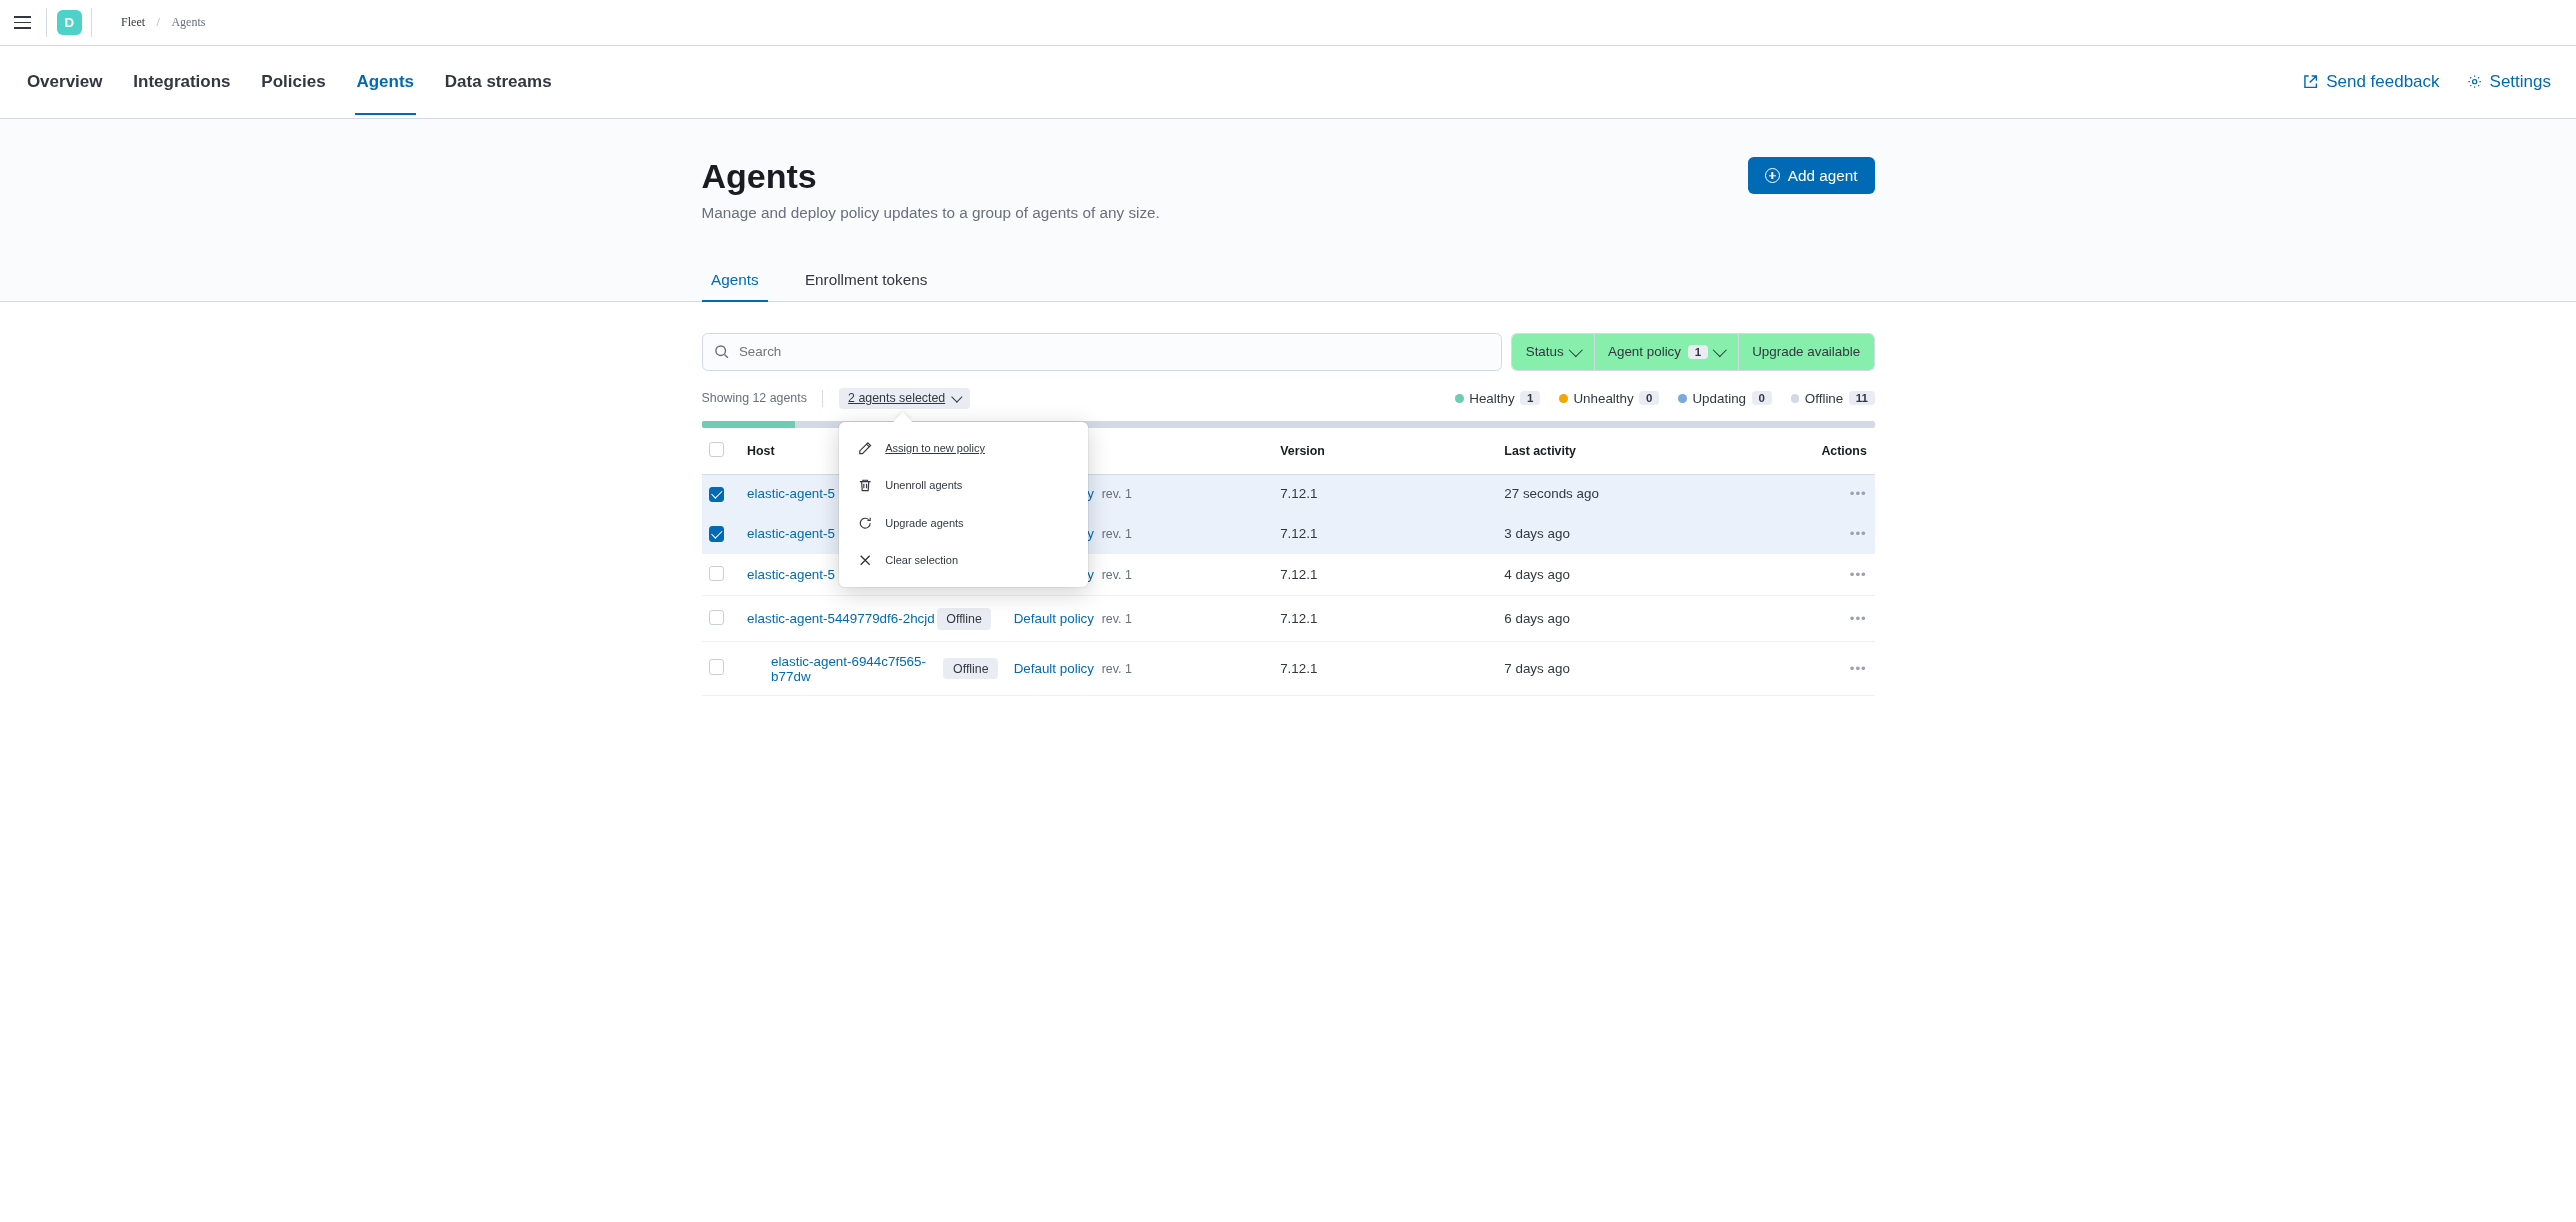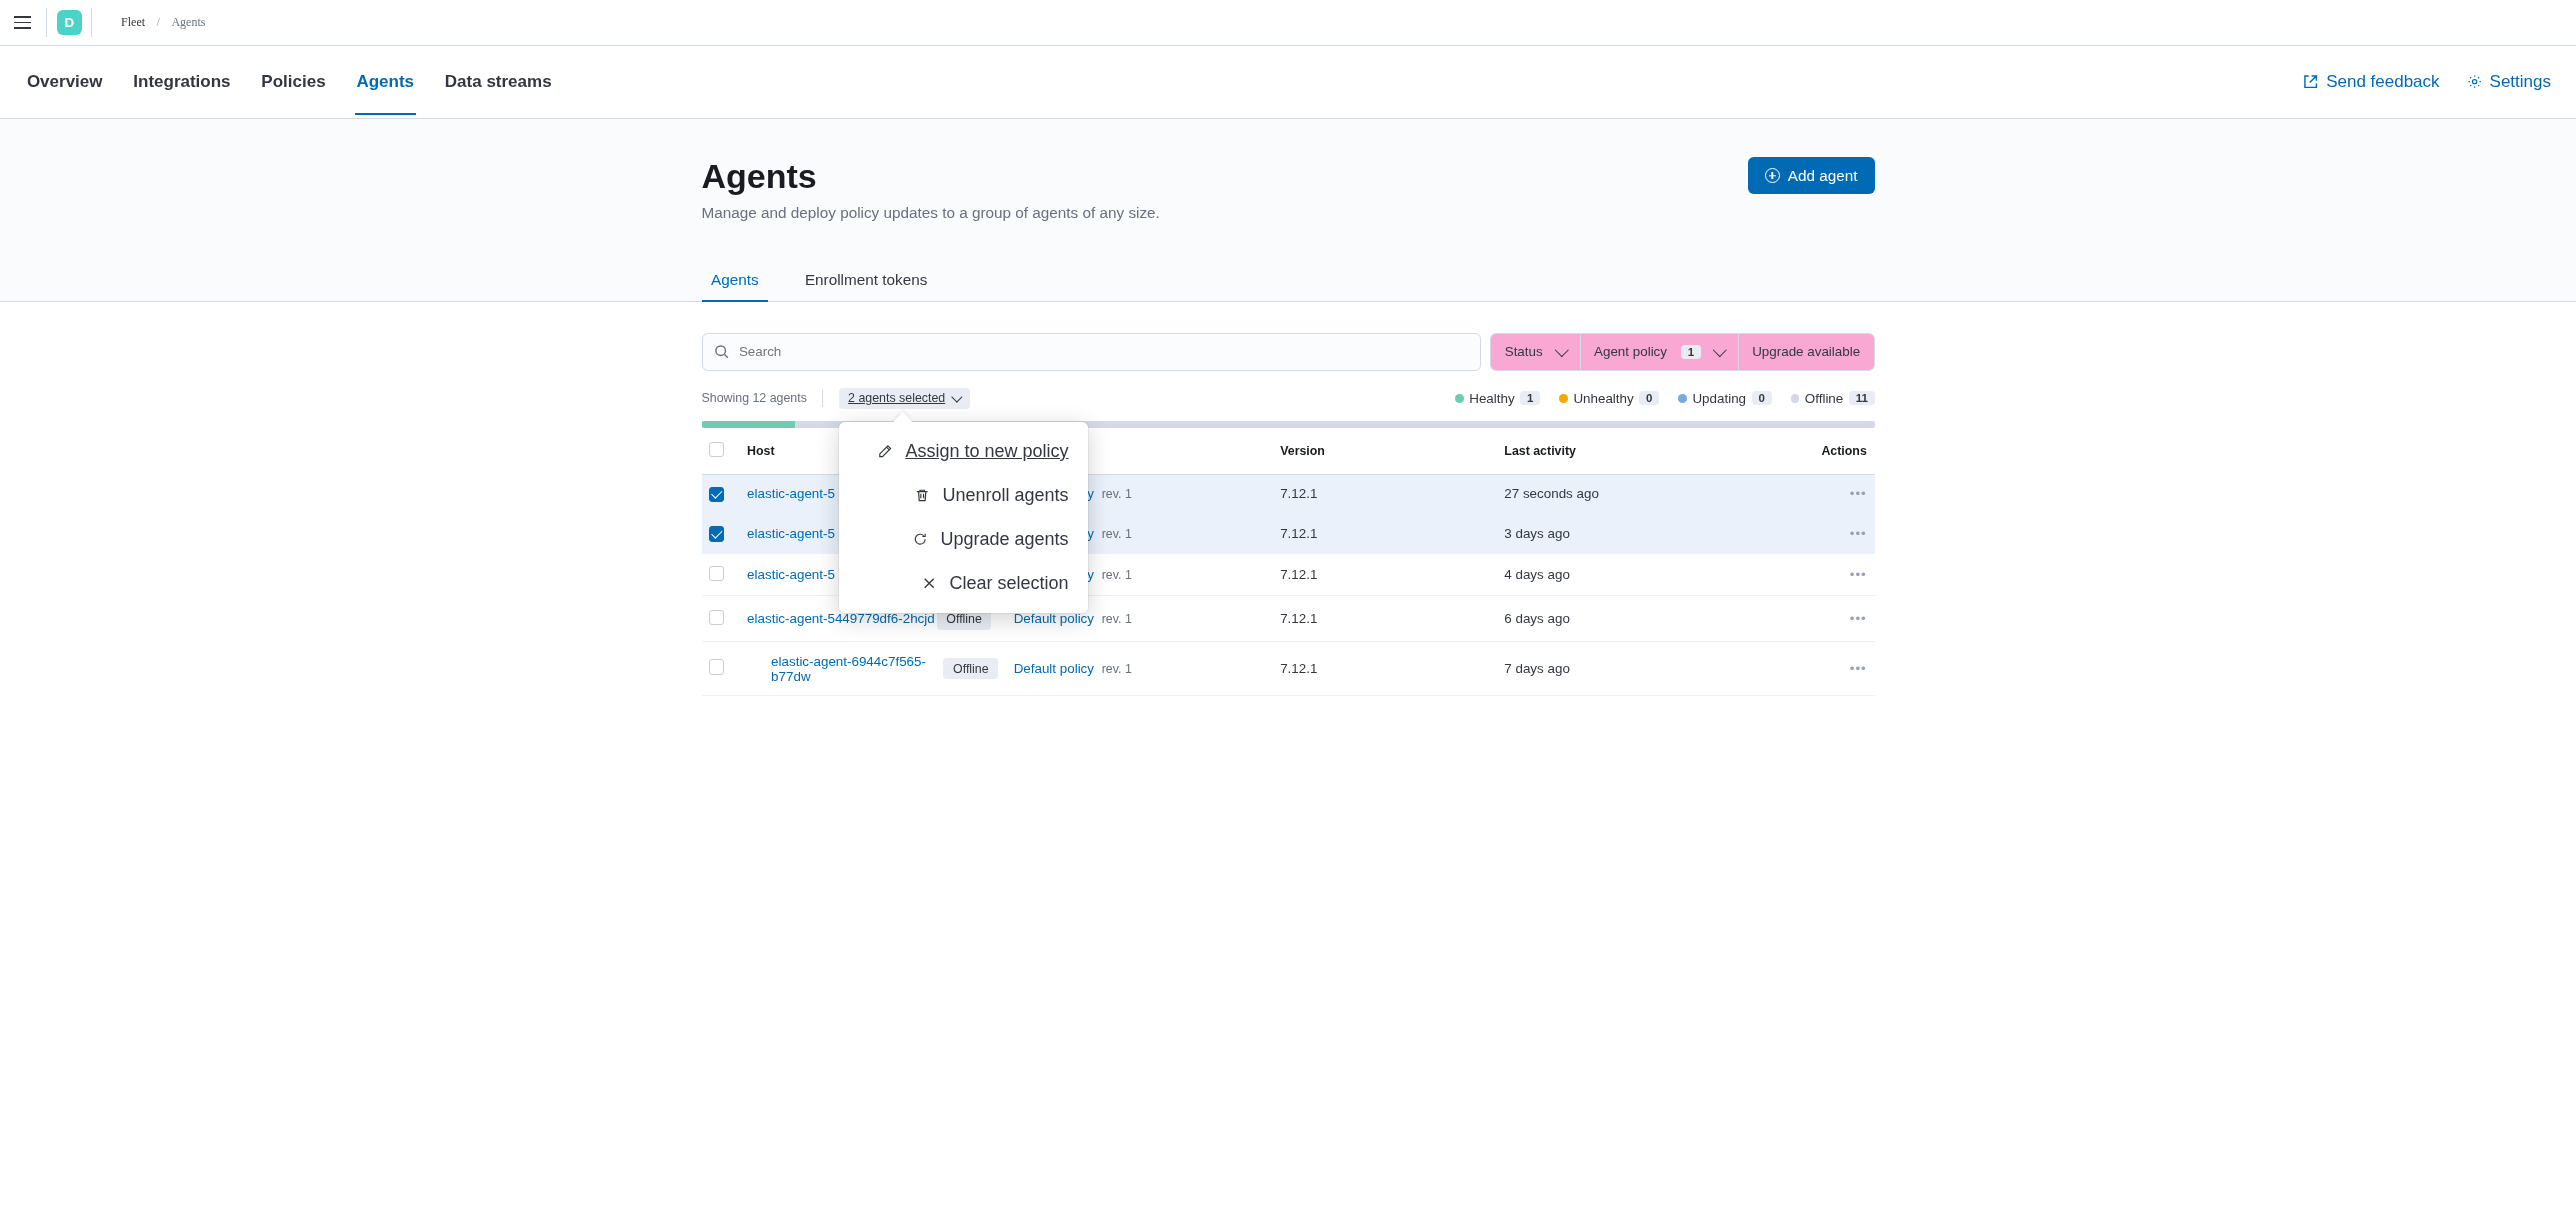--- a/index.html
+++ b/index.html
@@ -49,21 +49,21 @@
 
   
   .content { max-width:1173px; margin:0 auto; padding:31px 0 8px 0; position:relative; }
 
   
   .filters { display:flex; gap:9.6px; align-items:stretch; }
   .search-wrap { flex:1; display:flex; align-items:center; border:1px solid #d3dae6; border-radius:5.7px; padding:0 11.5px; height:38px; background:#fbfcfd; }
   .search-wrap svg { width:15.3px; height:15.3px; color:#69707d; margin-right:9.6px; }
   .search-wrap input { border:none; outline:none; flex:1; font-size:13.4px; background:transparent; }
   .filter-group { display:flex; border:1px solid #d3dae6; border-radius:5.7px; overflow:hidden; height:38px; }
-  .filter-btn { display:flex; align-items:center; gap:14px; padding:0 13.4px; font-size:13.4px; cursor:pointer; background:#f9a8d4; }
+  .filter-btn { display:flex; align-items:center; gap:7px; padding:0 13.4px; font-size:13.4px; cursor:pointer; background:#86efac; }
   .filter-btn + .filter-btn { border-left:1px solid #d3dae6; }
   .filter-btn .chev { width:9.6px; height:9.6px; border-right:1.4px solid #343741; border-bottom:1.4px solid #343741; transform:rotate(45deg); margin-top:-3.8px; }
   .count-badge { background:#e9edf3; border-radius:3.8px; padding:1px 6.7px; font-size:11.5px; font-weight:600; }
 
   
   .showing-row { display:flex; align-items:center; margin-top:17px; font-size:12.4px; }
   .showing-text { color:#69707d; }
   .vdiv { width:1px; height:17px; background:#d3dae6; margin:0 15.3px; }
   .selected-drop { display:flex; align-items:center; gap:7.7px; background:#e9edf3; border-radius:3.8px; padding:3.8px 9.6px; cursor:pointer; }
   .selected-drop span:first-child { text-decoration: underline; }
@@ -95,21 +95,21 @@
   .row-actions { color:#98a2b3; letter-spacing:1.9px; cursor:pointer; font-size:13.4px; text-align:right; }
 
   
   .checkbox { width:15.3px; height:15.3px; border:1px solid #c9cdd6; border-radius:2.9px; background:#fff; display:inline-flex; align-items:center; justify-content:center; cursor:pointer; }
   .checkbox.checked { background:#006bb4; border-color:#006bb4; }
   .checkbox.checked::after { content:""; width:4.8px; height:8.6px; border-right:1.9px solid #fff; border-bottom:1.9px solid #fff; transform:rotate(45deg); margin-top:-1.9px; }
 
   
   .popover { position:absolute; top:0; left:0; background:#fff; border-radius:5.7px; box-shadow:0 5.7px 23px rgba(0,0,0,.18), 0 0 0 1px rgba(0,0,0,.05); padding:7.7px 0; min-width:249px; z-index:100; }
   .popover::before { content:""; position:absolute; top:-6.7px; left:57px; width:13.4px; height:13.4px; background:#fff; transform:rotate(45deg); box-shadow:-1.9px -1.9px 3.8px rgba(0,0,0,.06); }
-  .popover-item { display:flex; align-items:center; gap:13.4px; padding:11.5px 19px; font-size:18px; cursor:pointer;justify-content:flex-end; }
+  .popover-item { display:flex; align-items:center; gap:13.4px; padding:11.5px 19px; font-size:11px; cursor:pointer; }
   .popover-item.highlight span { text-decoration: underline; }
   .popover-item svg { width:14.4px; height:14.4px; flex-shrink:0; }
 </style>
 </head>
 <body>
 
 <div class="top-bar">
   <div class="hamburger">
       <div class="hamburger-lines"></div>
     </div>

